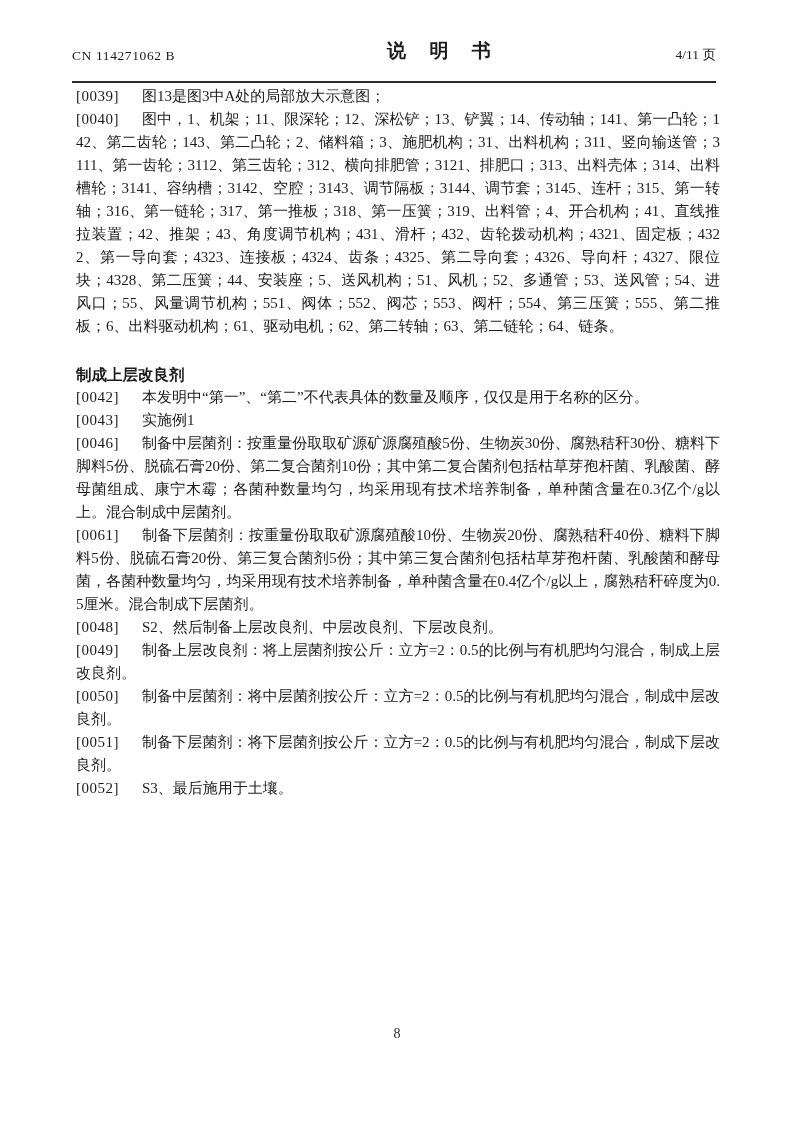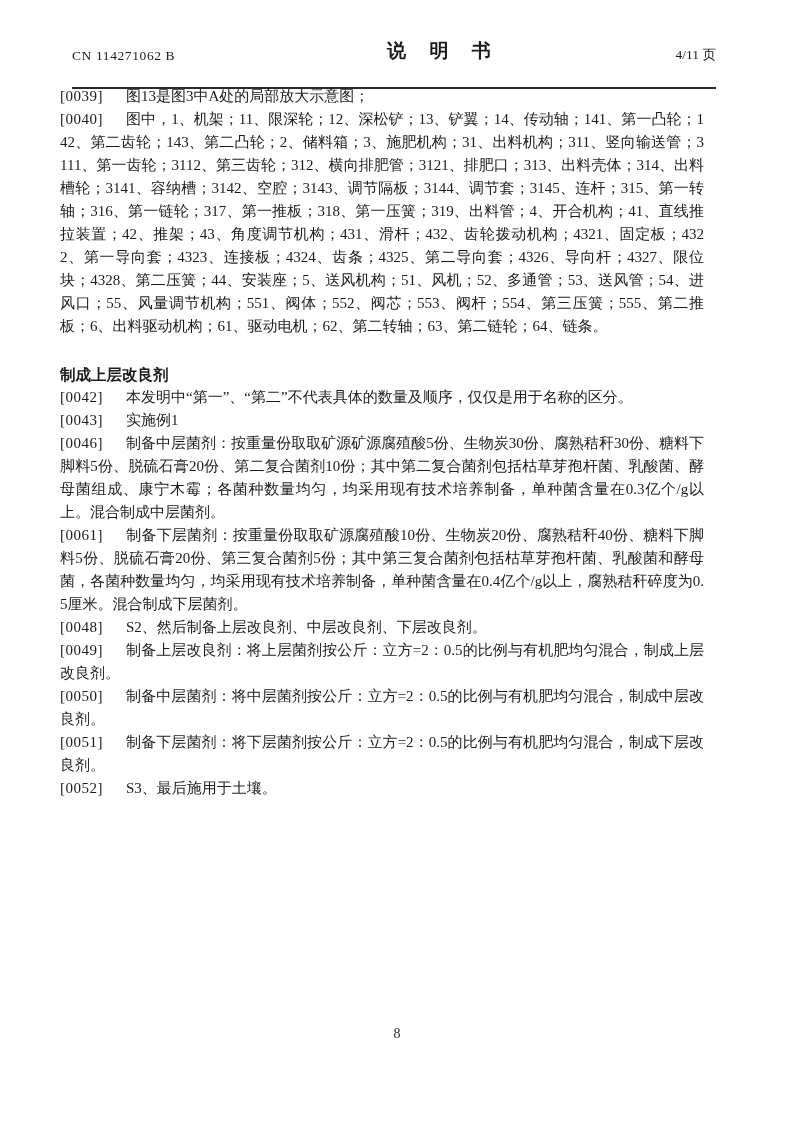--- a/index.html
+++ b/index.html
@@ -18,42 +18,42 @@
   }
   .header {
     position: absolute;
     left: 72px;
     right: 78px;
     top: 38px;
     border-bottom: 2px solid #2a2a2a;
     display: flex;
     justify-content: space-between;
     align-items: flex-end;
-    padding-bottom: 23px;
+    padding-bottom: 17px;
   }
   .pub-number {
     font-size: 13.5px;
     letter-spacing: 0.6px;
     white-space: nowrap;
   }
   .doc-title {
     font-family: Liberation Sans, sans-serif;
     font-weight: bold;
     font-size: 19px;
     letter-spacing: 9px;
     white-space: nowrap;
     transform: translateX(18px);
   }
   .page-indicator {
     font-size: 13.5px;
     white-space: nowrap;
   }
   .content {
     position: absolute;
-    left: 60px;
+    left: 76px;
     top: 85px;
     width: 644px;
   }
   .para {
     margin: 0;
     font-size: 15px;
     line-height: 23px;
     text-align: justify;
     word-break: break-all;
   }

